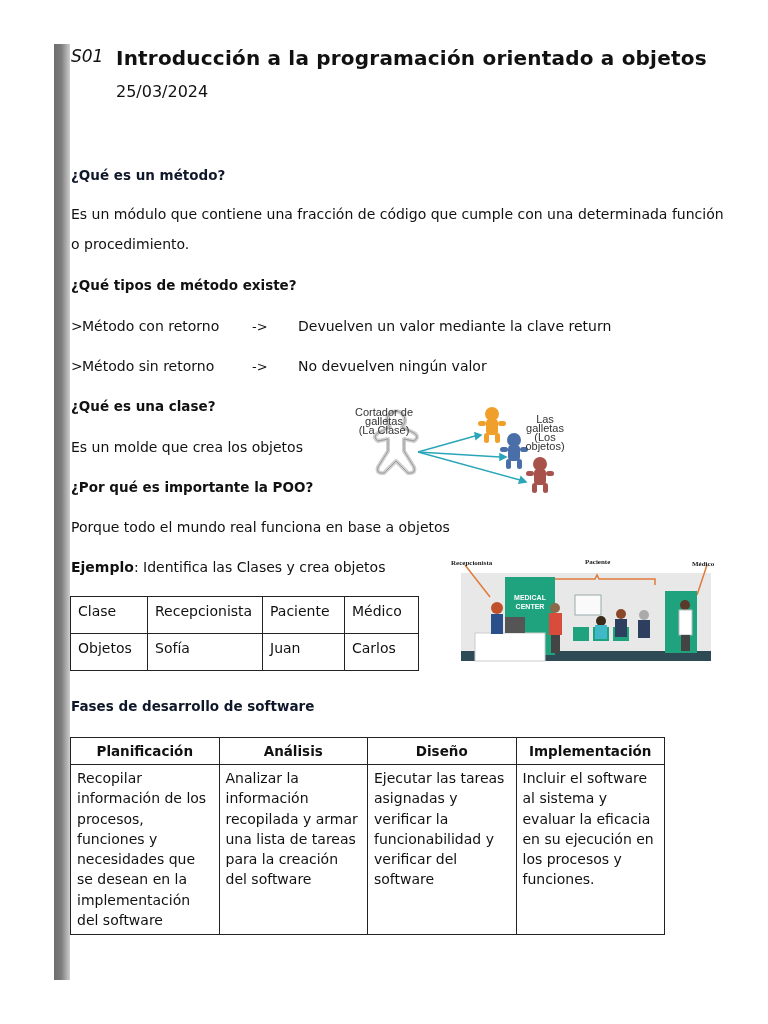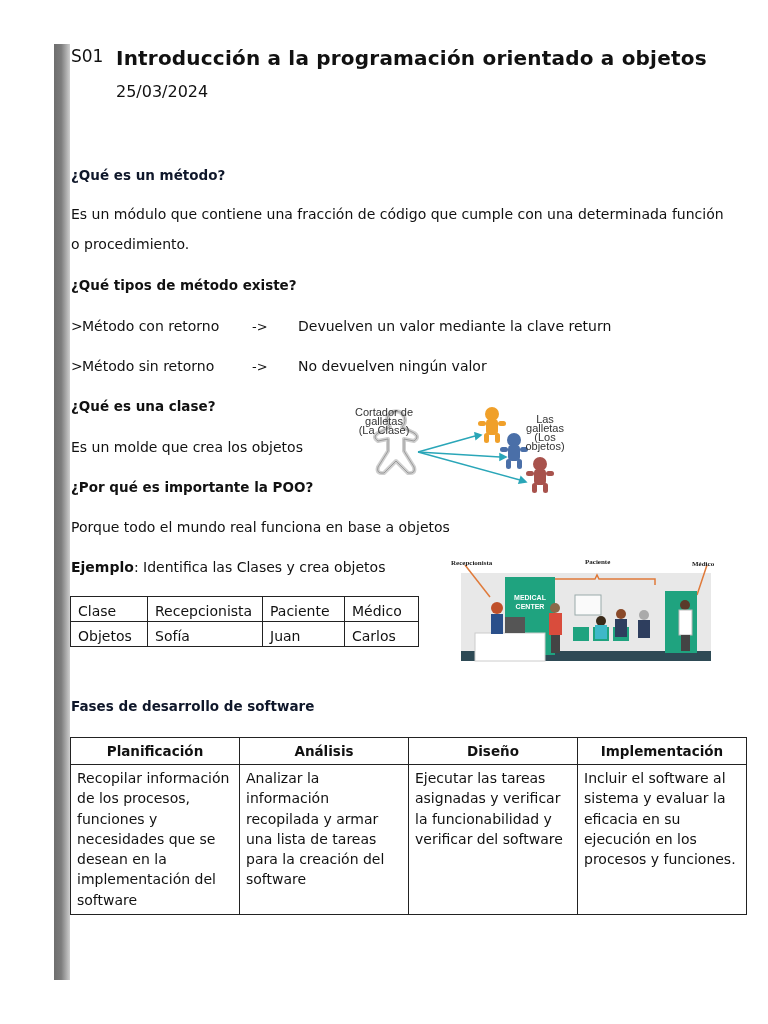--- a/index.html
+++ b/index.html
@@ -5,42 +5,42 @@
   html, body { margin:0; padding:0; }
   body {
     width:768px; height:1024px; background:#ffffff; position:relative; overflow:hidden;
     font-family: "DejaVu Sans", sans-serif; color:#111;
   }
   .page-bar {
     position:absolute; left:54px; top:44px; width:16px; height:936px;
     background:linear-gradient(to right,#6e6e6e 0%,#7d7d7d 45%,#a9a9a9 75%,#cfcfcf 100%);
   }
   .abs { position:absolute; white-space:nowrap; }
-  .code { left:71px; top:46px; font-size:17px; }
+  .code { left:71px; top:46px; font-size:17px;font-style:italic; }
   .title { left:116px; top:46px; font-size:20px; font-weight:bold; letter-spacing:0.2px; }
   .date { left:116px; top:82px; font-size:16px; }
   .q-red { color:#0f172a; font-weight:bold; font-size:13.5px; }
   .q-black { color:#111; font-weight:bold; font-size:13.5px; }
   .body-txt { font-size:14px; }
   .arrow { font-size:13px; }
 
   
   .cookie-img { position:absolute; left:350px; top:402px; width:230px; height:100px; }
   .cookie-img .lbl { position:absolute; font-family:"Liberation Sans", sans-serif; font-size:11px; color:#333; text-align:center; line-height:9px; }
 
   
   .med-img { position:absolute; left:445px; top:555px; width:275px; height:110px; }
   .med-img .lbl { position:absolute; font-family:"Liberation Serif", serif; font-size:7px; font-weight:bold; color:#222; }
 
   
   table.ex { position:absolute; left:70px; top:596px; border-collapse:collapse; font-size:14px; }
-  table.ex td { border:1px solid #222; padding:4px 7px 0 7px; height:20px; }
-
-  
-  table.phases { position:absolute; left:70px; top:737px; width:677px; border-collapse:collapse; table-layout:fixed; }
+  table.ex td { border:1px solid #222; padding:4px 7px 12px 7px; height:20px; }
+
+  
+  table.phases { position:absolute; left:70px; top:737px; width:595px; border-collapse:collapse; table-layout:fixed; }
   table.phases th { border:1px solid #222; font-size:13.5px; font-weight:bold; height:26px; padding:0; text-align:center; }
   table.phases td { border:1px solid #222; font-size:14px; vertical-align:top; padding:3px 6px 4px 6px; line-height:20.3px; height:140px; }
 </style>
 </head>
 <body>
 
 <div class="page-bar"></div>
 
 <div class="abs code">S01</div>
 <div class="abs title">Introducción a la programación orientado a objetos</div>

